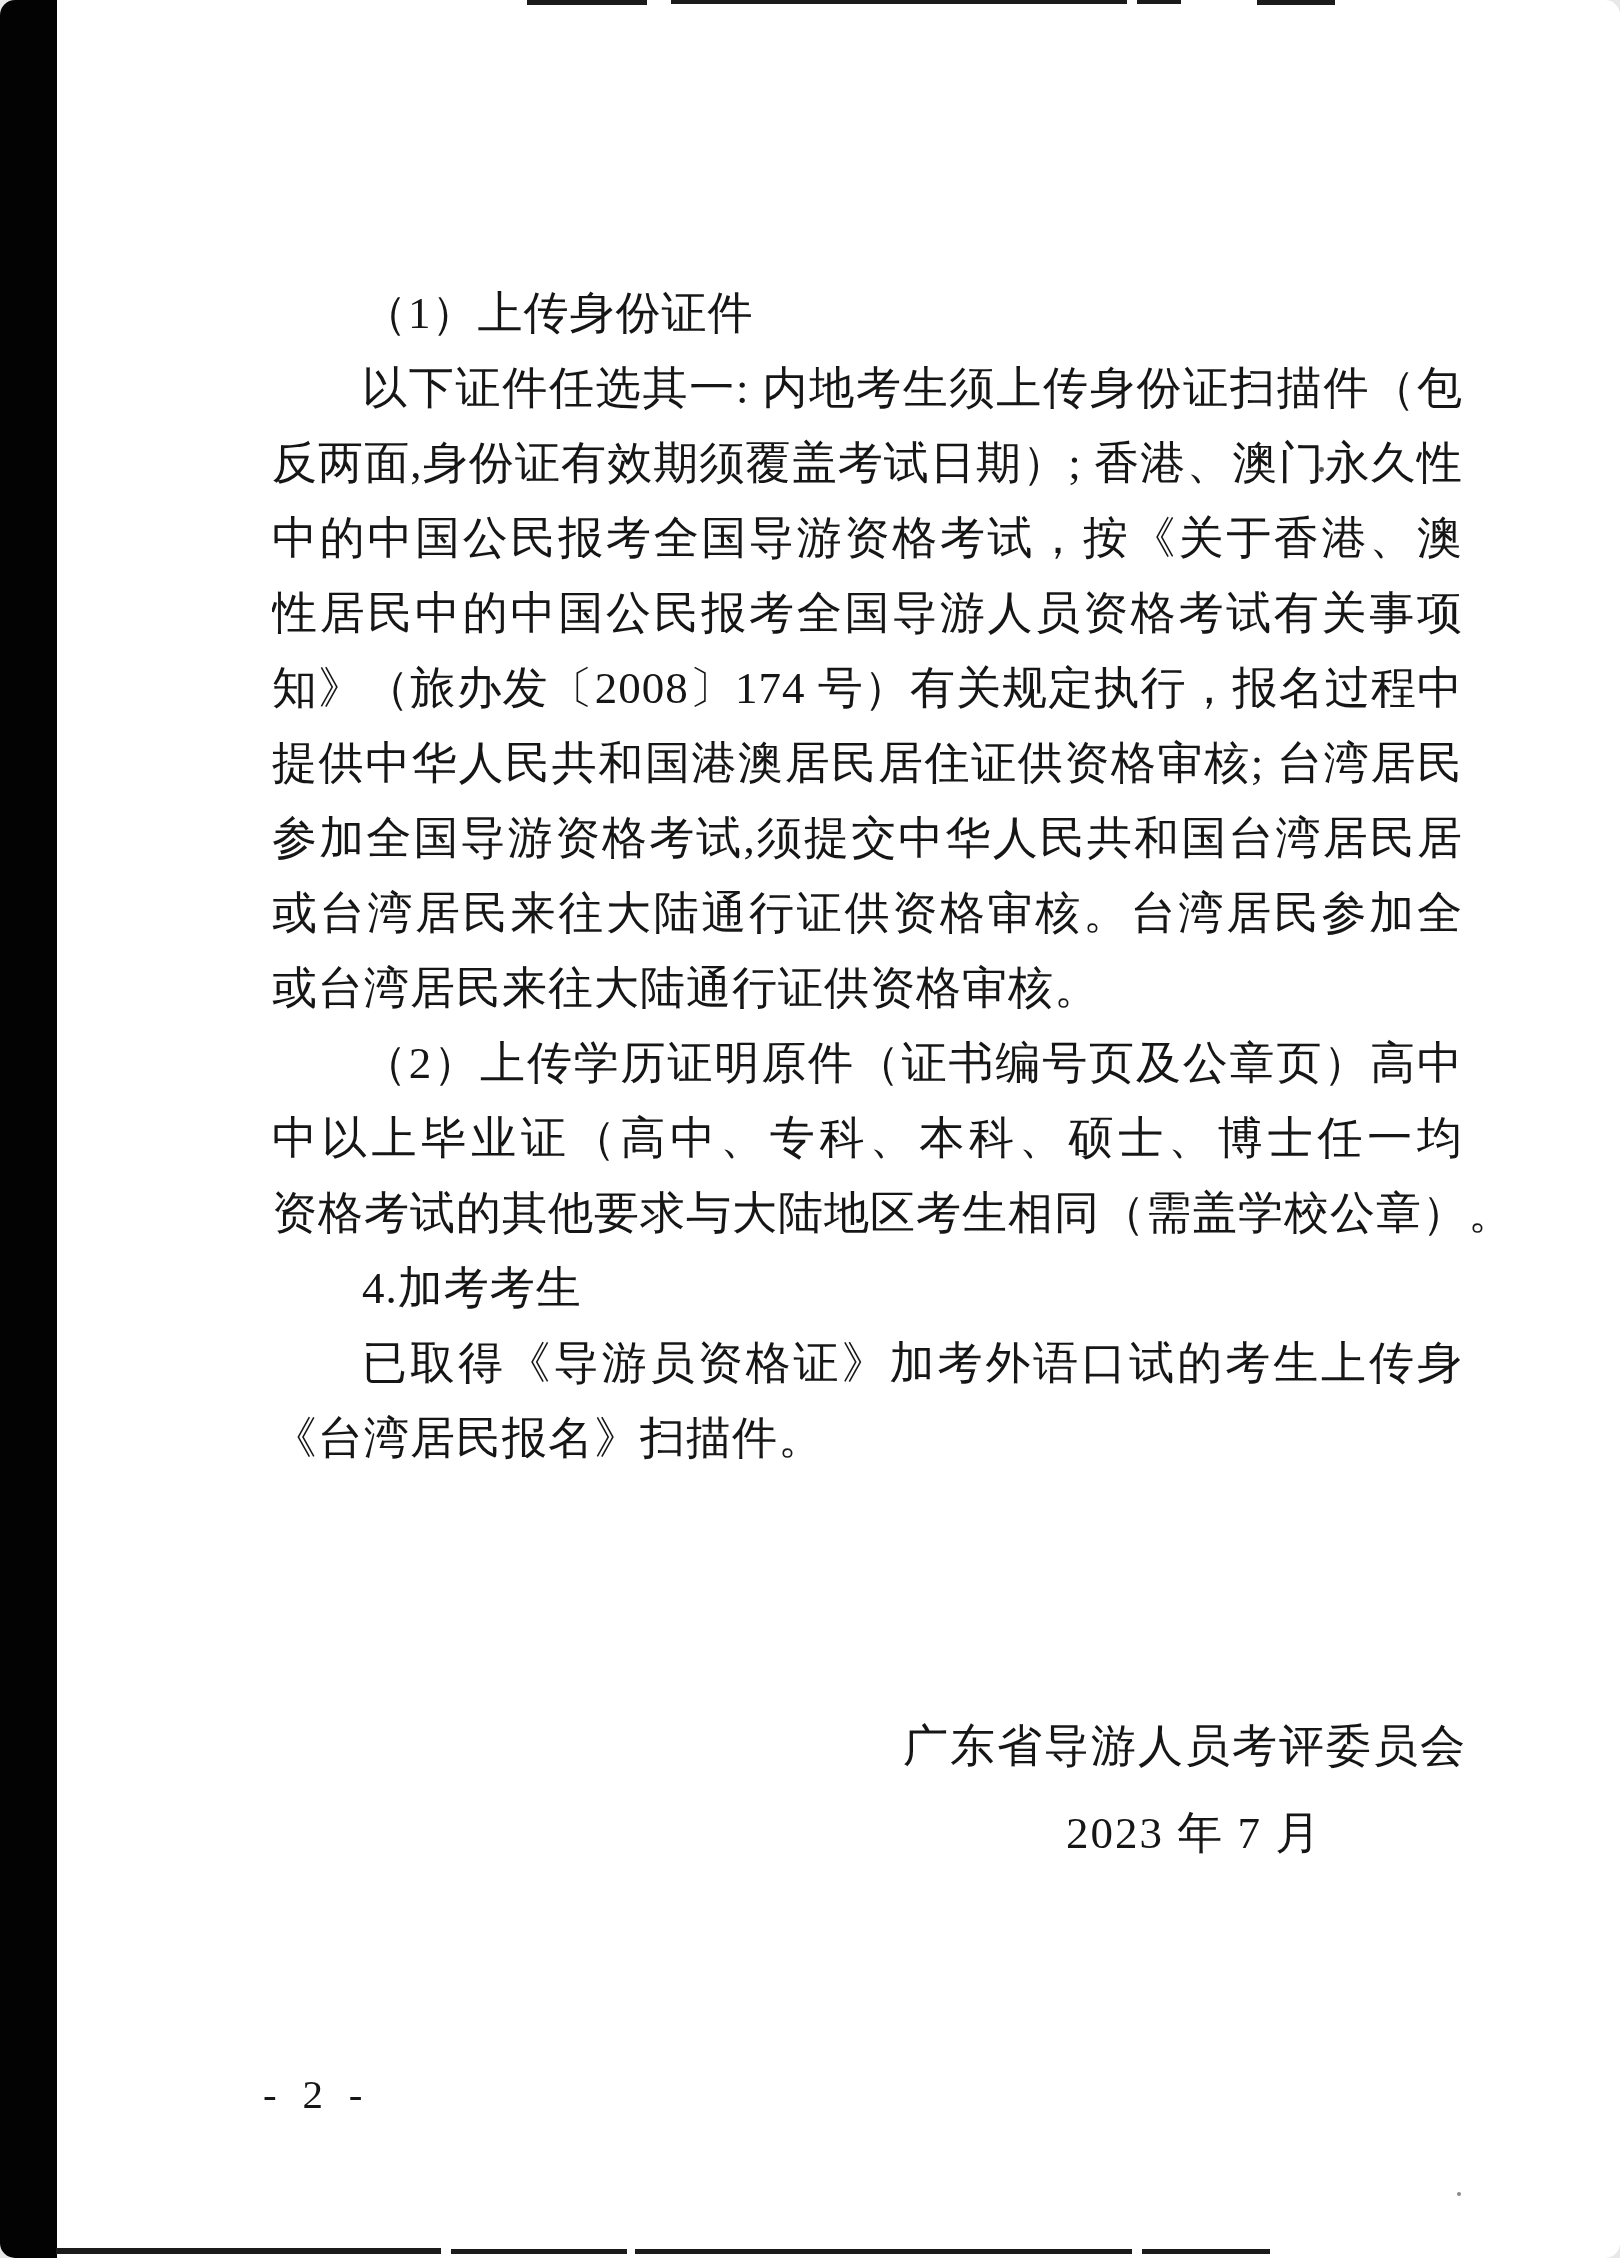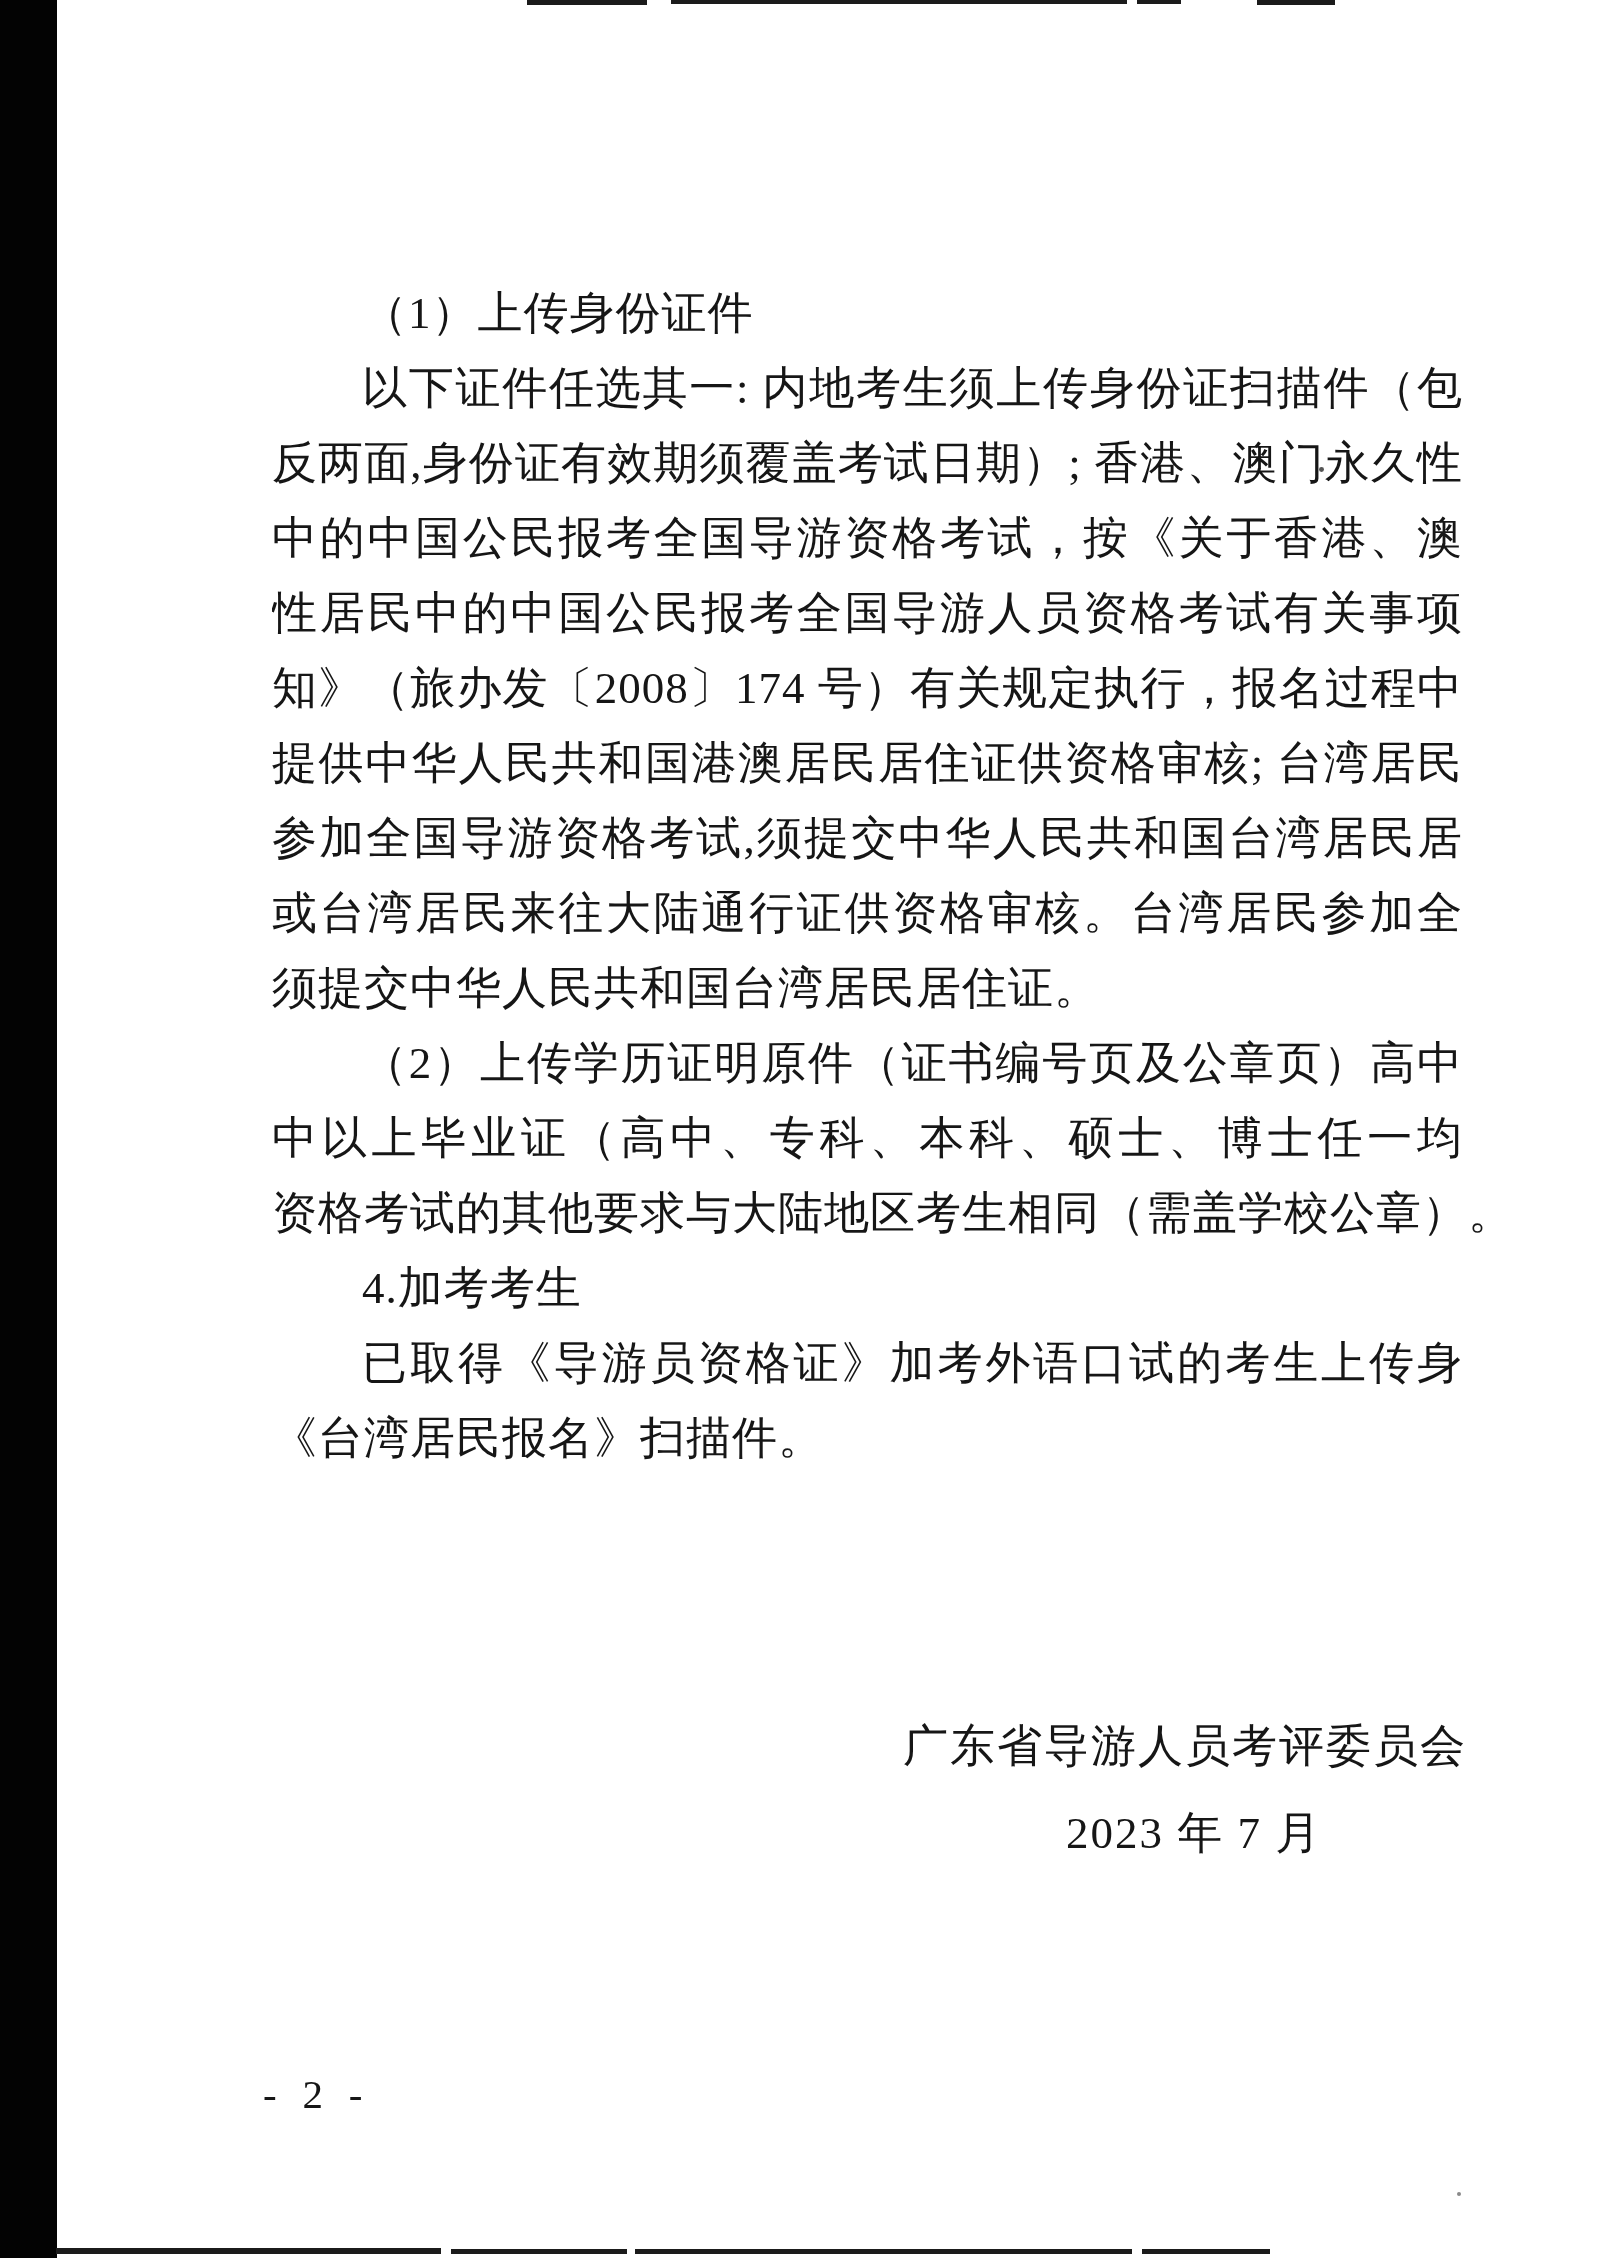--- a/index.html
+++ b/index.html
@@ -8,20 +8,21 @@
     background: #e8e8e8;
   }
   .page {
     position: relative;
     width: 1620px;
     height: 2258px;
     background: #ffffff;
     overflow: hidden;
     font-family: "Liberation Serif", "DejaVu Serif", serif;
     color: #161616;
+    border-radius: 15px;
   }
   
   .scan-band-left {
     position: absolute;
     left: 0; top: 0;
     width: 57px; height: 2258px;
     background: #030303;
   }
   .artifact {
     position: absolute;
@@ -106,21 +107,21 @@
   <div class="body-text">
     <div class="line indent">（1）上传身份证件</div>
     <div class="line indent j">以下证件任选其一: 内地考生须上传身份证扫描件（包括正、</div>
     <div class="line j">反两面,身份证有效期须覆盖考试日期）; 香港、澳门永久性居民</div>
     <div class="line j">中的中国公民报考全国导游资格考试，按《关于香港、澳门永久</div>
     <div class="line j">性居民中的中国公民报考全国导游人员资格考试有关事项的通</div>
     <div class="line j">知》（旅办发〔2008〕174 号）有关规定执行，报名过程中也可</div>
     <div class="line j">提供中华人民共和国港澳居民居住证供资格审核; 台湾居民报名</div>
     <div class="line j">参加全国导游资格考试,须提交中华人民共和国台湾居民居住证</div>
     <div class="line j">或台湾居民来往大陆通行证供资格审核。台湾居民参加全国导游</div>
-    <div class="line">须提交中华人民共和国台湾居民居住证。</div>
+    <div class="line">或台湾居民来往大陆通行证供资格审核。</div>
     <div class="line indent j">（2）上传学历证明原件（证书编号页及公章页）高中及高</div>
     <div class="line j">中以上毕业证（高中、专科、本科、硕士、博士任一均可）中专</div>
     <div class="line">资格考试的其他要求与大陆地区考生相同（需盖学校公章）。</div>
     <div class="line indent">4.加考考生</div>
     <div class="line indent j">已取得《导游员资格证》加考外语口试的考生上传身份证件、</div>
     <div class="line">《台湾居民报名》扫描件。</div>
   </div>
 
   <div class="signature">广东省导游人员考评委员会</div>
   <div class="doc-date">2023 年 7 月</div>

